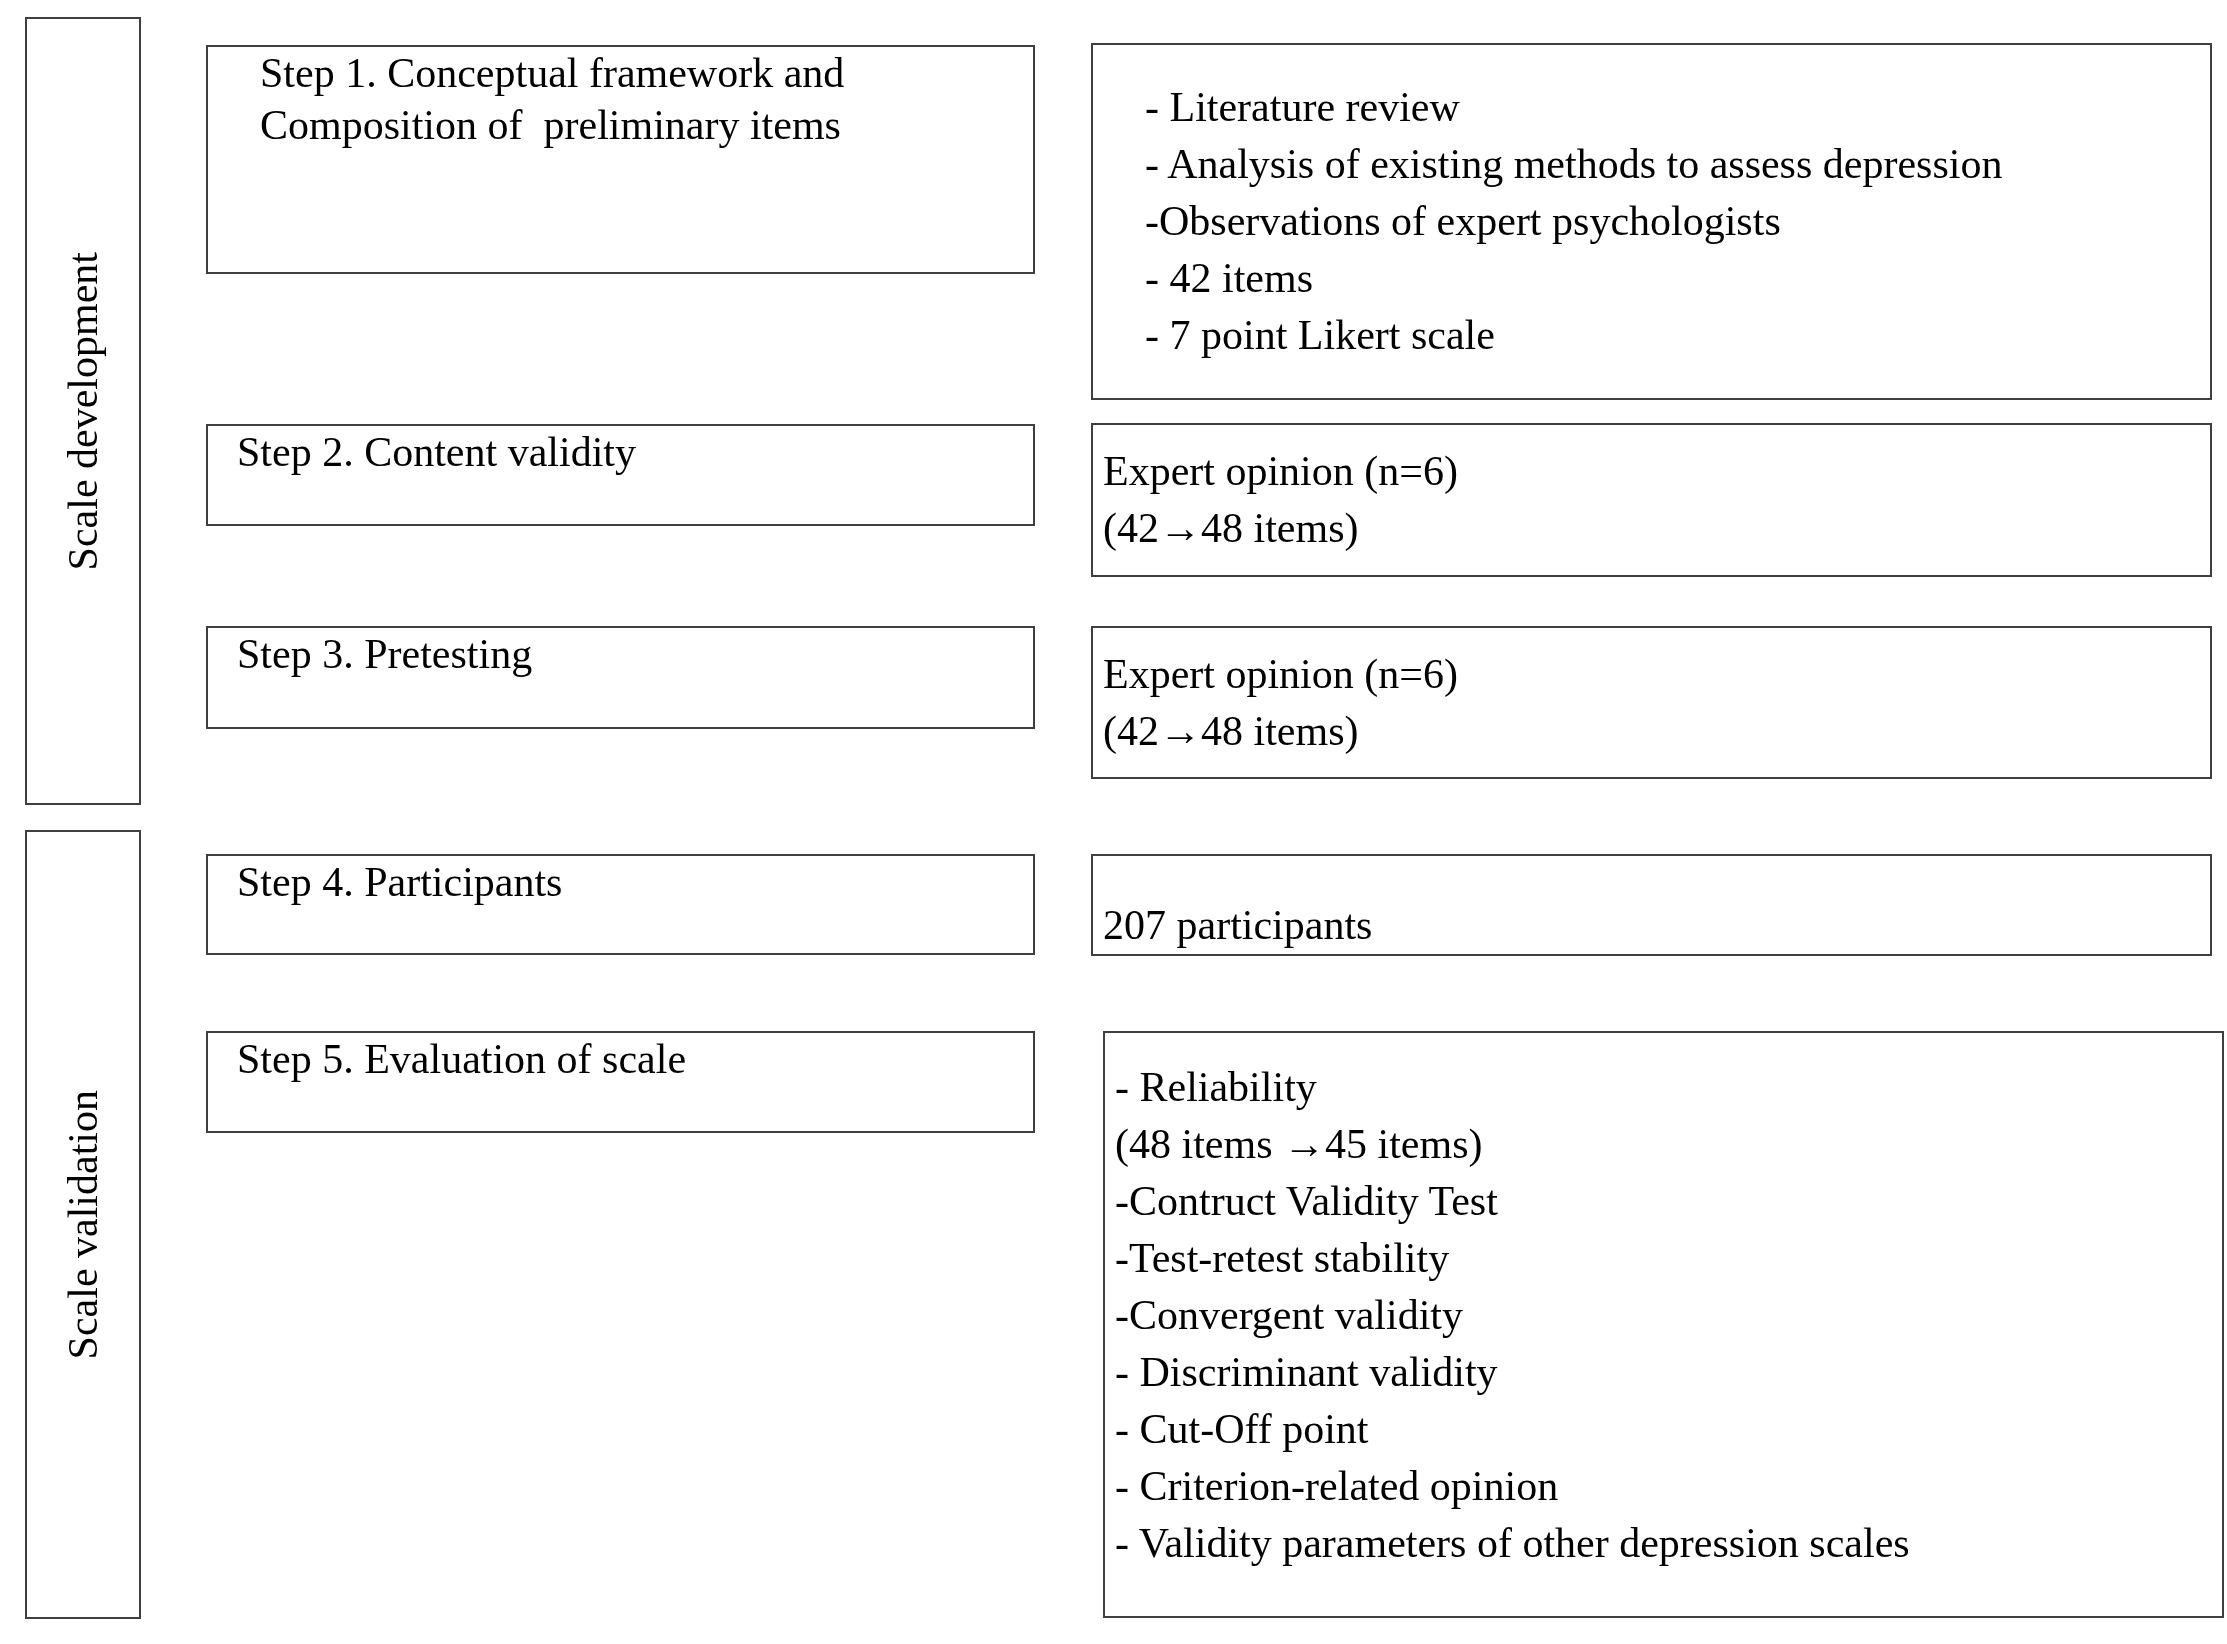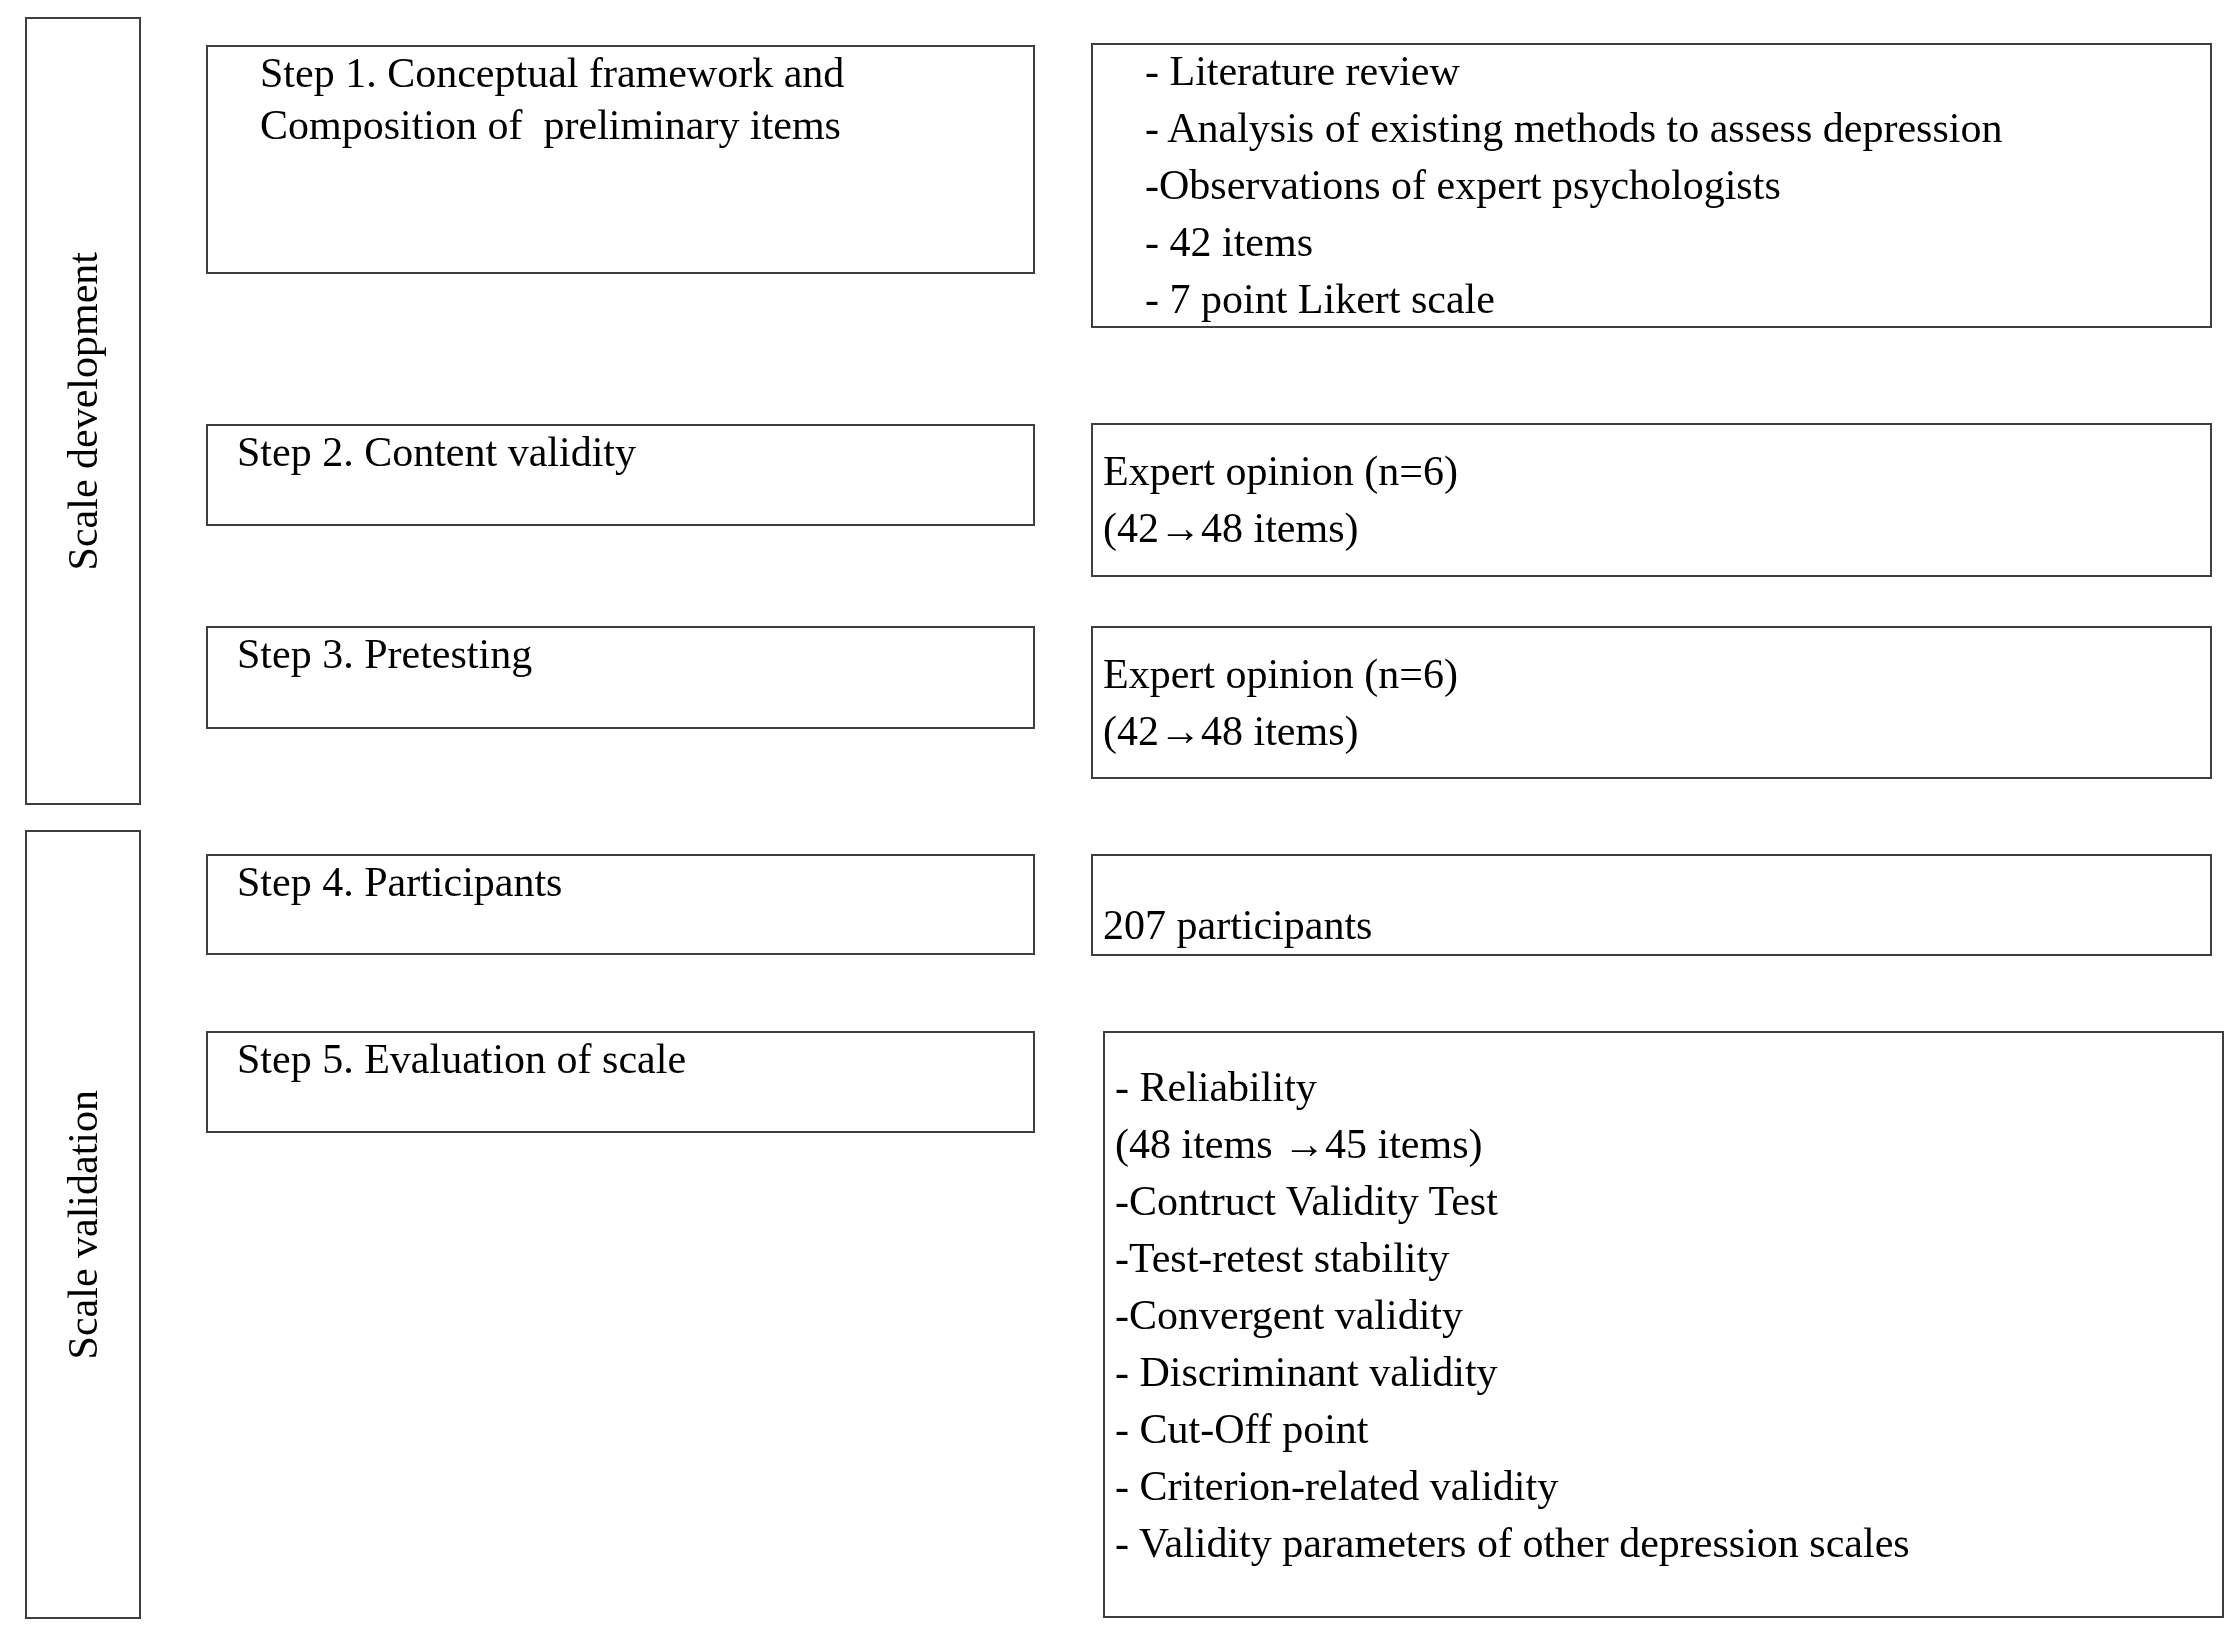--- a/index.html
+++ b/index.html
@@ -60,21 +60,21 @@
     left: 1091px;
     width: 1121px;
     display: flex;
     flex-direction: column;
     justify-content: center;
     font-size: 42px;
     line-height: 57px;
     padding-left: 10px;
     padding-right: 13.6px;
   }
-  .detail-1 { top: 43px;   height: 285px; padding-left: 52px; }
+  .detail-1 { top: 43px;   height: 357px; padding-left: 52px; }
   .detail-2 { top: 423px;  height: 154px; }
   .detail-3 { top: 626px;  height: 153px; }
   .detail-4 { top: 854px; height: 102px; justify-content: flex-end; }
   .detail-5 { top: 1031px; height: 587px; justify-content: flex-start; padding-top: 26px; margin-left: 12px; }
   .line {
     white-space: pre-wrap;
   }
 </style>
 </head>
 <body>
@@ -127,18 +127,18 @@
     <div class="line">Step 5. Evaluation of scale</div>
   </div>
   <div class="box detail-box detail-5">
     <div class="line">- Reliability</div>
     <div class="line">(48 items →45 items)</div>
     <div class="line">-Contruct Validity Test</div>
     <div class="line">-Test-retest stability</div>
     <div class="line">-Convergent validity</div>
     <div class="line">- Discriminant validity</div>
     <div class="line">- Cut-Off point</div>
-    <div class="line">- Criterion-related validity</div>
+    <div class="line">- Criterion-related opinion</div>
     <div class="line">- Validity parameters of other depression scales</div>
   </div>
 
 </div>
 
 
 </body></html>

